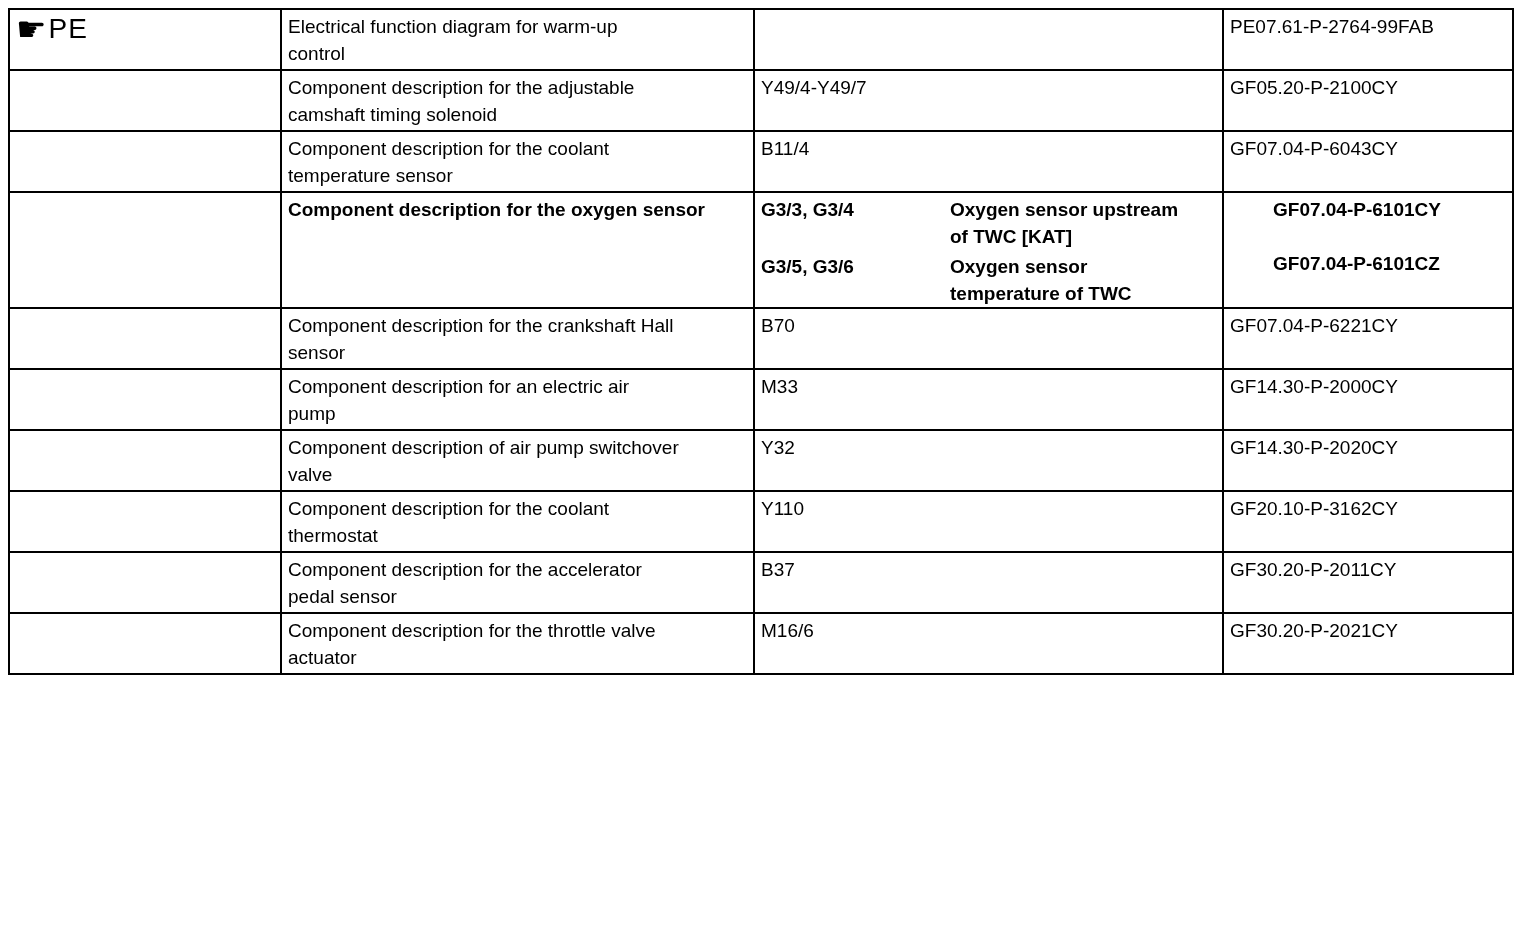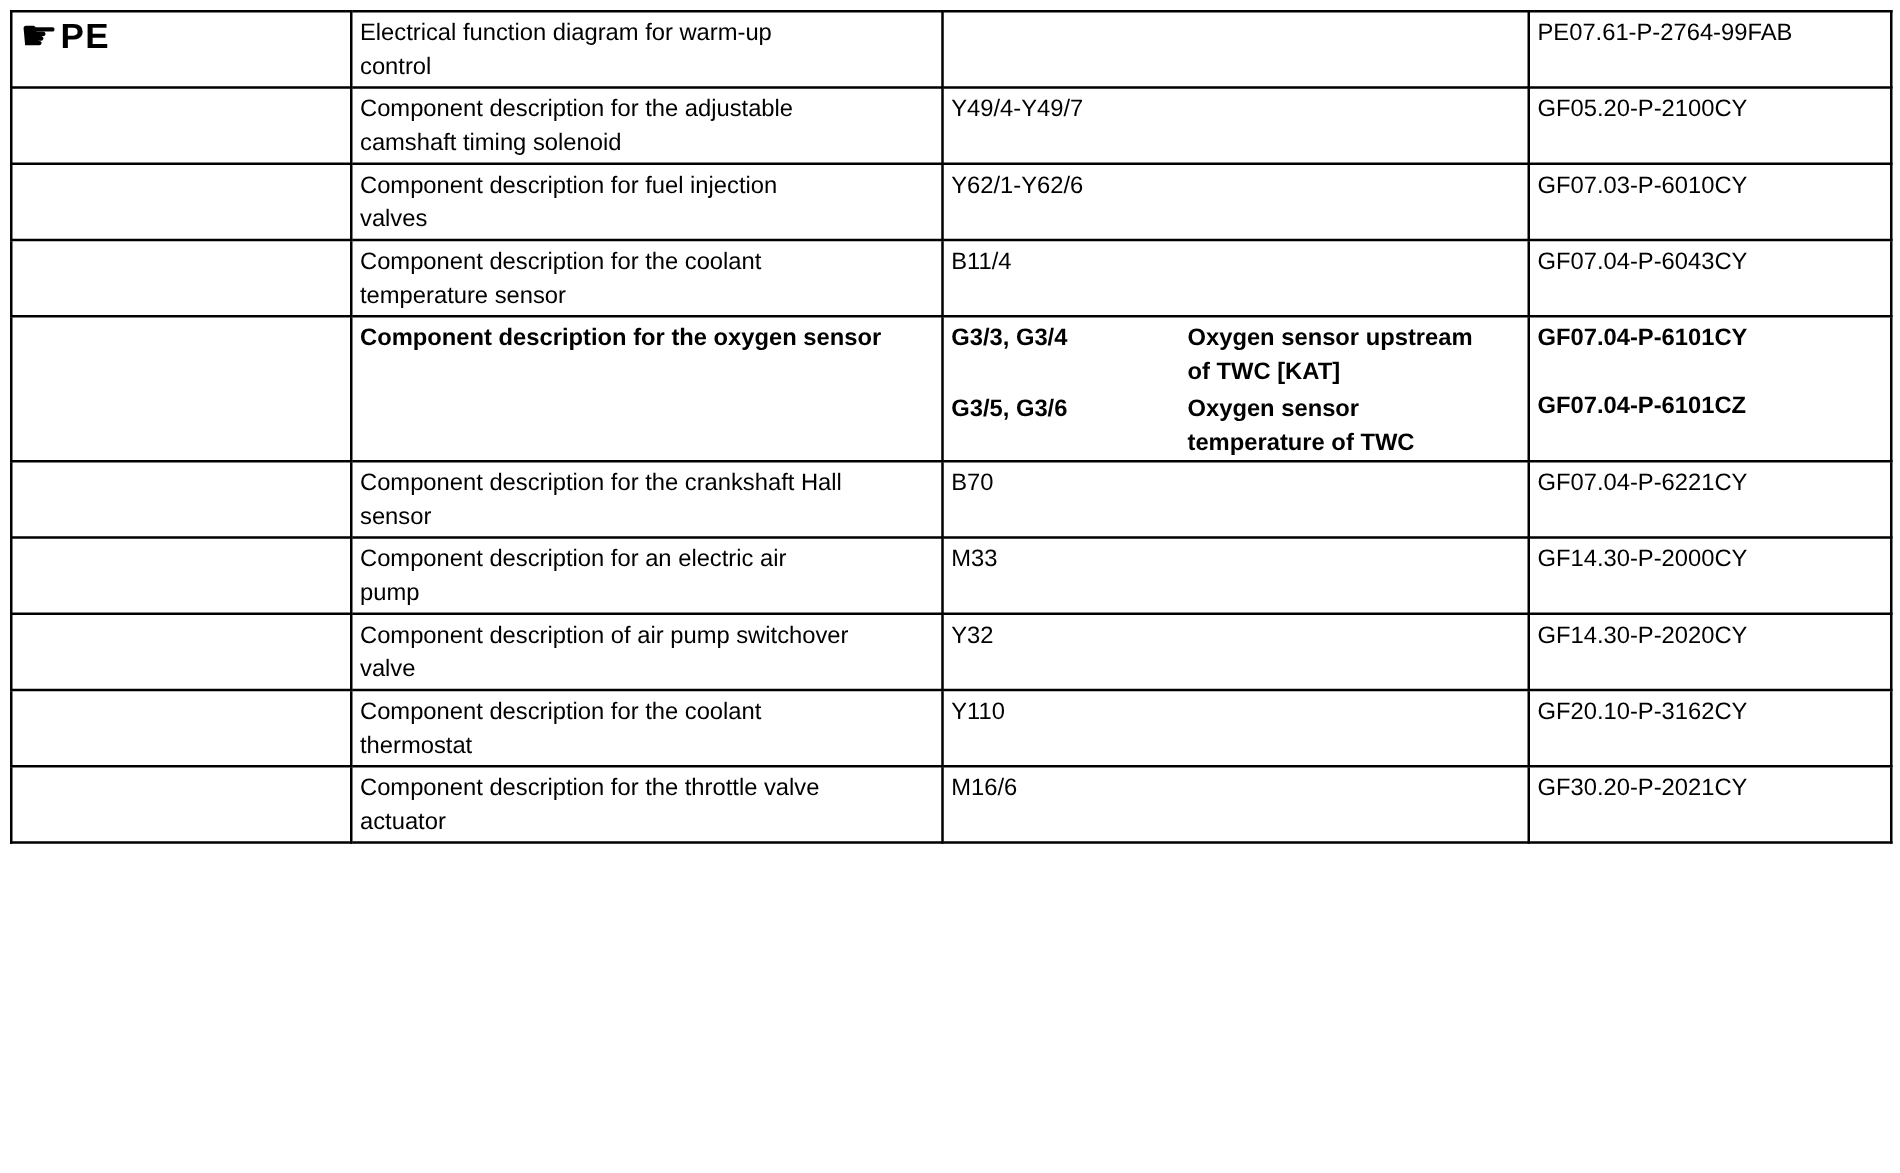--- a/index.html
+++ b/index.html
@@ -36,39 +36,40 @@
   
   td.marker-cell { padding-top: 4px; }
   .marker-inner { display: flex; align-items: center; }
   .hand-glyph {
     font-family: "DejaVu Sans", sans-serif;
     font-size: 34px;
     line-height: 30px;
     margin-right: 2px;
   }
   .pe-label {
-    font-weight: bold;
+    font-weight: normal;
     font-size: 28px;
     line-height: 30px;
     letter-spacing: 1px;
   }
   
   td.subcell { padding: 0; }
   .subrow {
     display: flex;
     box-sizing: border-box;
     min-height: 54px;
     padding: 3px 6px 0 6px;
   }
   .subrow .code { width: 189px; flex: none; display: block; }
   .subrow .note { flex: 1; white-space: pre-line; display: block; }
   .subdoc {
     box-sizing: border-box;
     min-height: 54px;
     padding: 3px 8px 0 6px;
+    margin-left: 43px;
   }
 </style>
 </head>
 <body>
 
 <div class="page">
   <table class="doc-table">
     <colgroup>
       <col style="width:272px">
         <col style="width:473px">
@@ -103,33 +104,20 @@
 camshaft timing solenoid</span>
           </td>
       <td>
             <span class="wrap">Y49/4-Y49/7</span>
           </td>
       <td>
             <span class="wrap">GF05.20-P-2100CY</span>
           </td>
     </tr>
 
-    <tr class="r-std">
-      <td></td>
-      <td>
-            <span class="wrap">Component description for fuel injection
-valves</span>
-          </td>
-      <td>
-            <span class="wrap">Y62/1-Y62/6</span>
-          </td>
-      <td>
-            <span class="wrap">GF07.03-P-6010CY</span>
-          </td>
-    </tr>
 
 
     <tr class="r-std">
       <td></td>
       <td>
             <span class="wrap">Component description for the coolant
 temperature sensor</span>
           </td>
       <td>
             <span class="wrap">B11/4</span>
@@ -214,20 +202,33 @@
 thermostat</span>
           </td>
       <td>
             <span class="wrap">Y110</span>
           </td>
       <td>
             <span class="wrap">GF20.10-P-3162CY</span>
           </td>
     </tr>
 
+    <tr class="r-std">
+      <td></td>
+      <td>
+            <span class="wrap">Component description for the accelerator
+pedal sensor</span>
+          </td>
+      <td>
+            <span class="wrap">B37</span>
+          </td>
+      <td>
+            <span class="wrap">GF30.20-P-2011CY</span>
+          </td>
+    </tr>
 
     <tr class="r-std">
       <td></td>
       <td>
             <span class="wrap">Component description for the throttle valve
 actuator</span>
           </td>
       <td>
             <span class="wrap">M16/6</span>
           </td>

